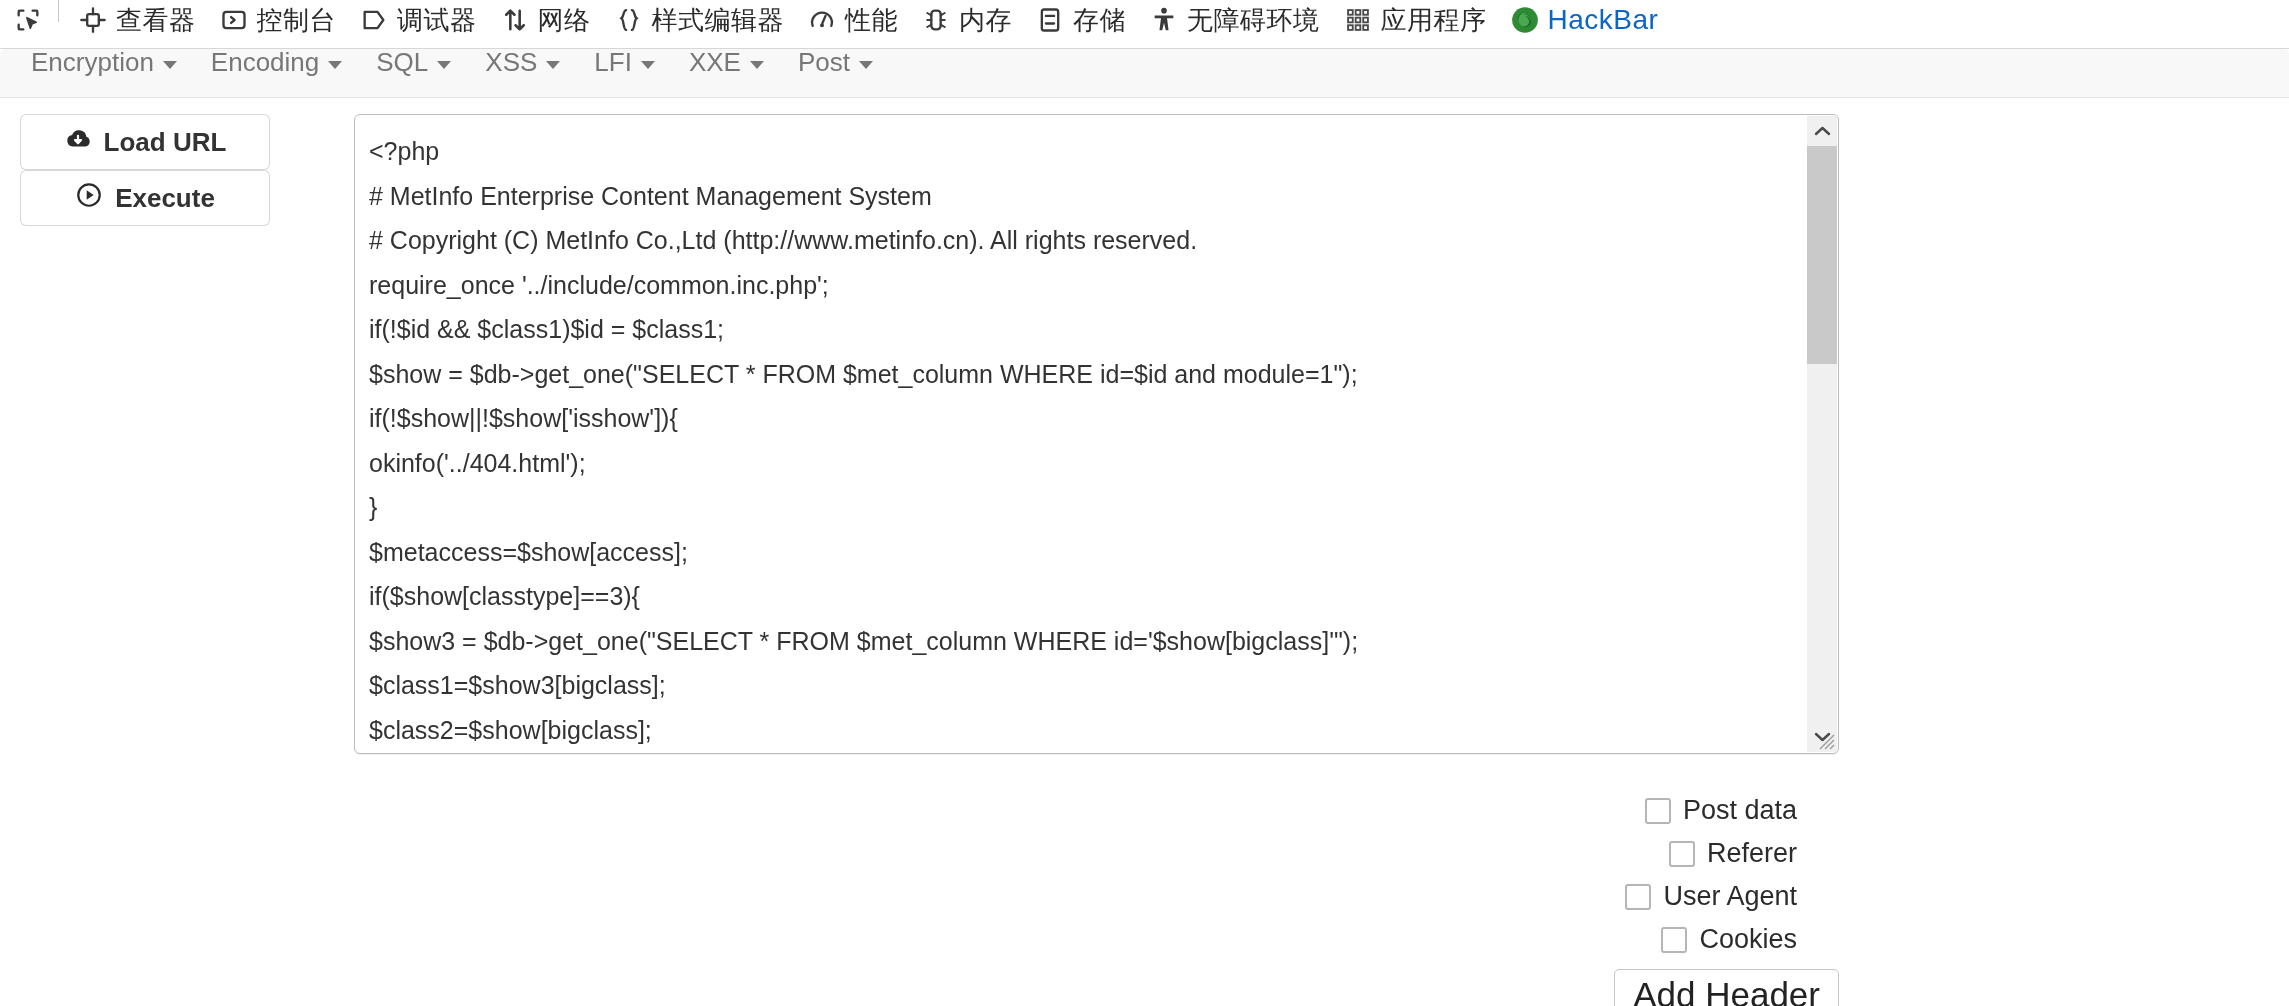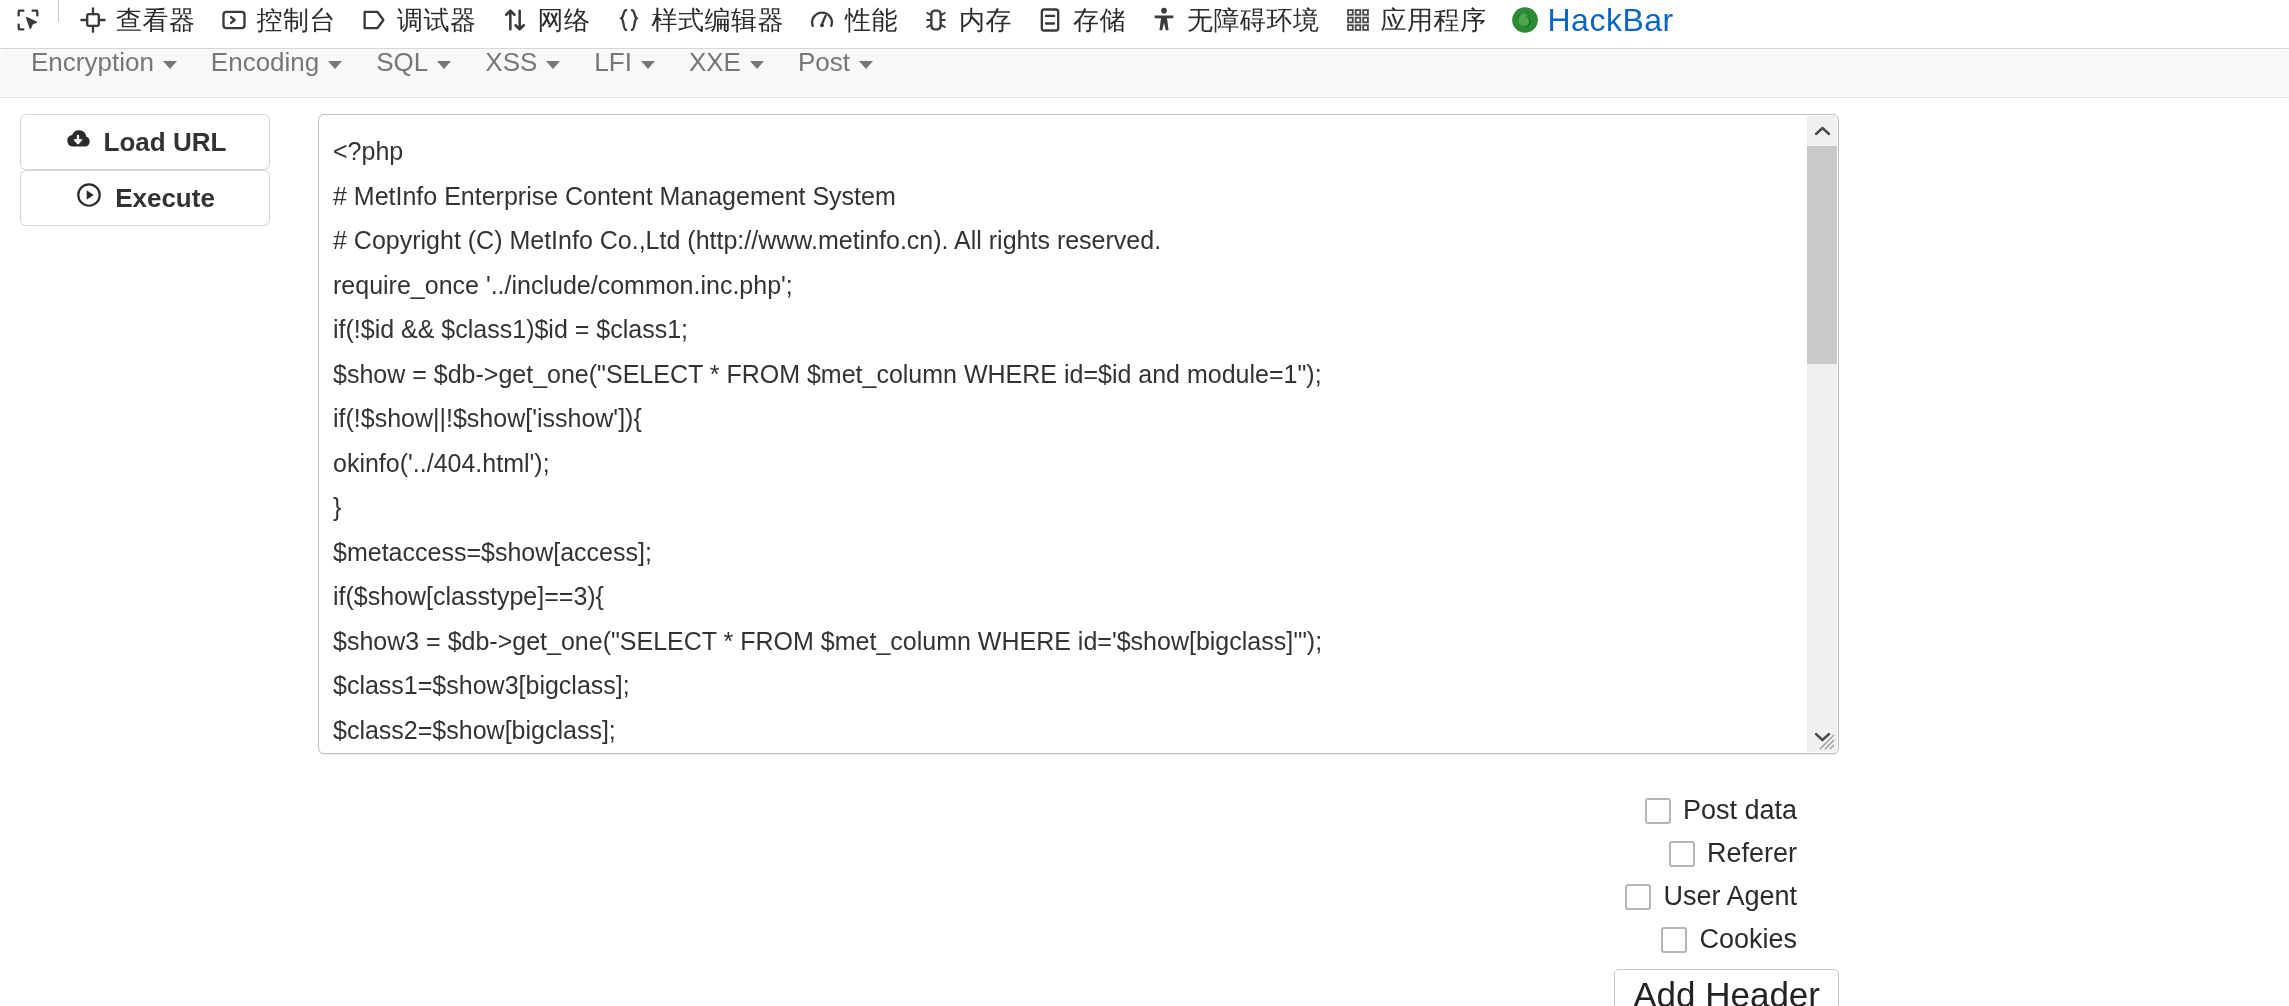--- a/index.html
+++ b/index.html
@@ -43,21 +43,21 @@
     cursor: default;
   }
   .dt-tab .dt-label {
     font-size: 26px;
     color: #2b2b2b;
     letter-spacing: 0.5px;
     line-height: 1;
   }
   .dt-tab.hackbar .dt-label {
     color: #0a66c2;
-    font-size: 32px;
+    font-size: 28px;
     font-weight: 400;
   }
   .dt-ico { width: 28px; height: 28px; display:block; flex: 0 0 auto;}
 
   
   #hb-nav {
     width: 100%;
     height: 49px;
     background: #f8f8f8;
     border-bottom: 1px solid #e3e3e3;
@@ -119,20 +119,21 @@
     flex: 0 0 auto;
   }
   #hb-editor {
     position: relative;
     height: 640px;
     border: 1px solid #bdbdbd;
     border-radius: 6px;
     background: #ffffff;
     box-shadow: 0 1px 0 rgba(0,0,0,0.06);
     overflow: hidden;
+    margin-left: 36px;
   }
   #hb-code {
     position: absolute;
     top: 0; left: 0; right: 31px; bottom: 0;
     padding: 14px 10px 8px 14px;
     font-family: "Liberation Sans", sans-serif;
     font-size: 25px;
     line-height: 44.5px;
     color: #333333;
     white-space: pre;

